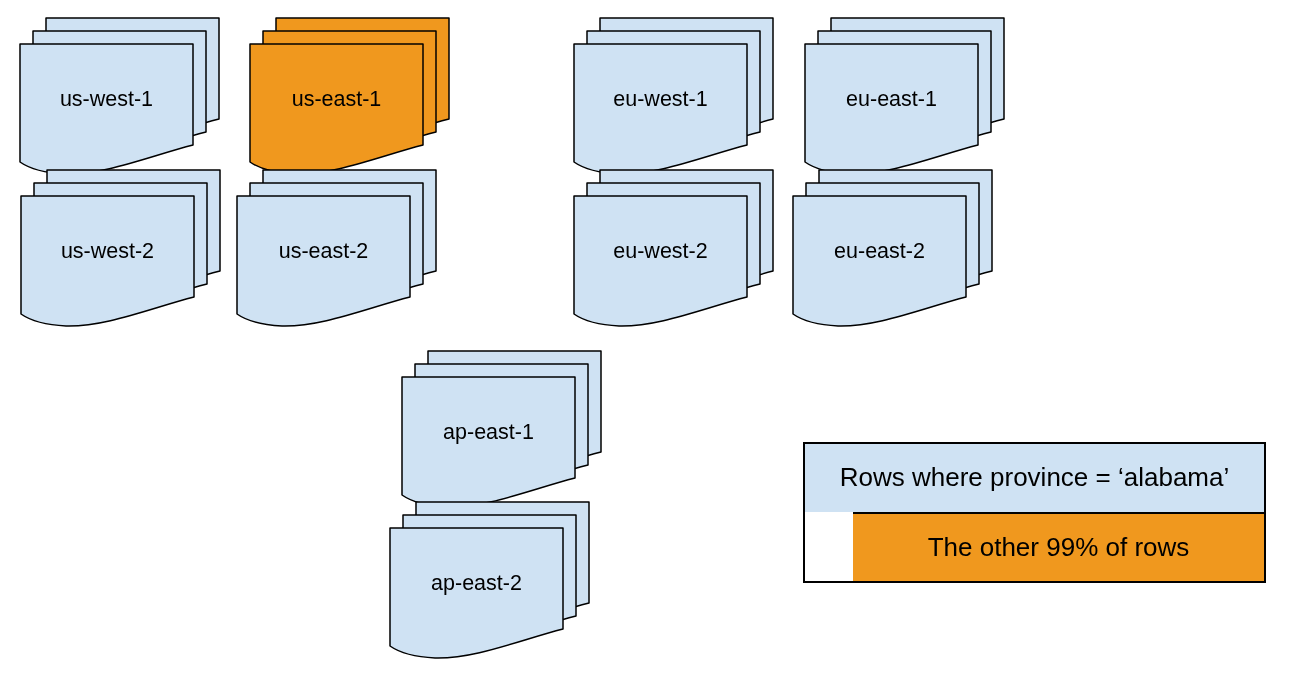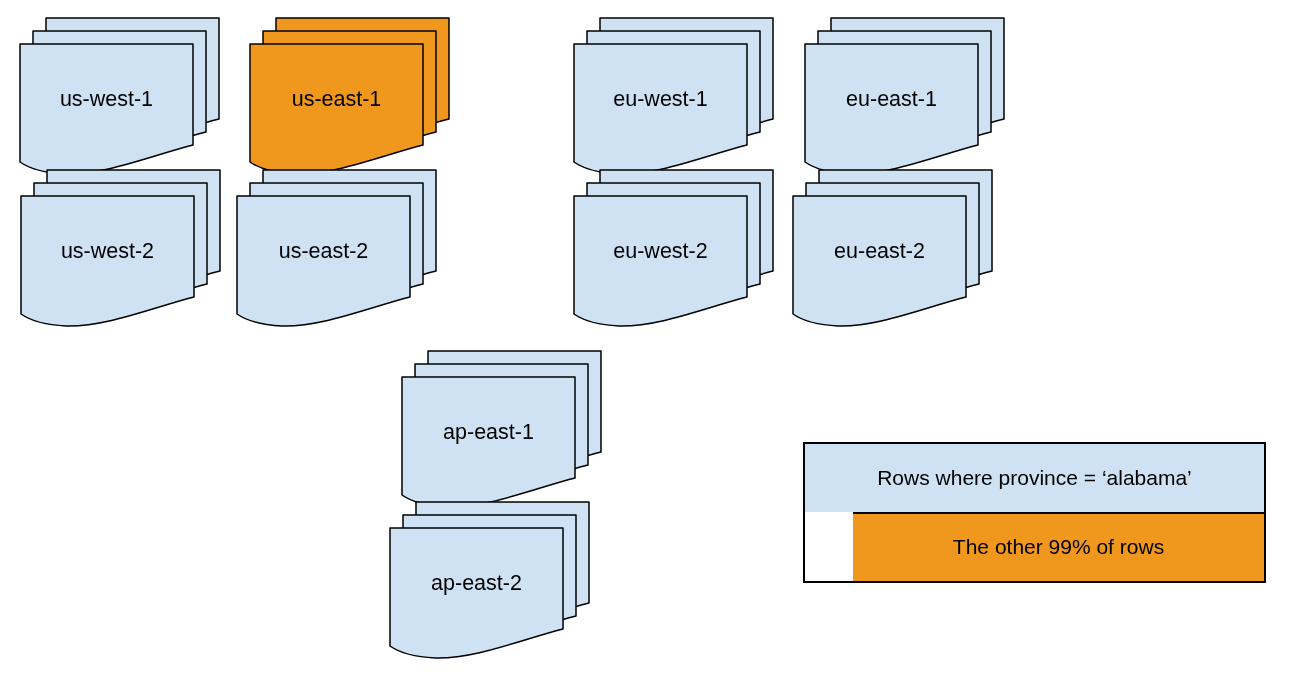--- a/index.html
+++ b/index.html
@@ -39,21 +39,21 @@
     border: 2px solid #000000;
     box-sizing: border-box;
     display: flex;
     flex-direction: column;
   }
   .legend-row {
     flex: 1;
     display: flex;
     align-items: center;
     justify-content: center;
-    font-size: 21px;
+    font-size: 26px;
     color: #000000;
   }
   .legend-row + .legend-row {
     border-top: 2px solid #000000;
     margin-left: 48px;
   }
 </style>
 </head>
 <body>
 

